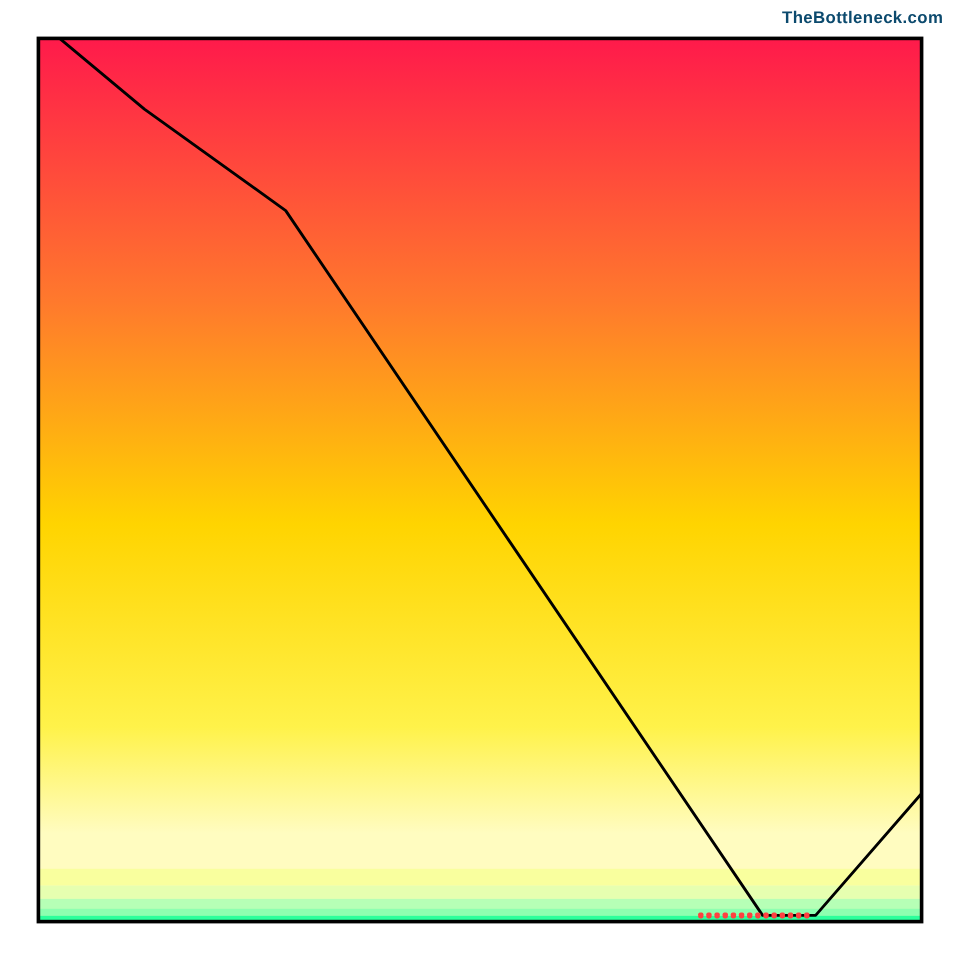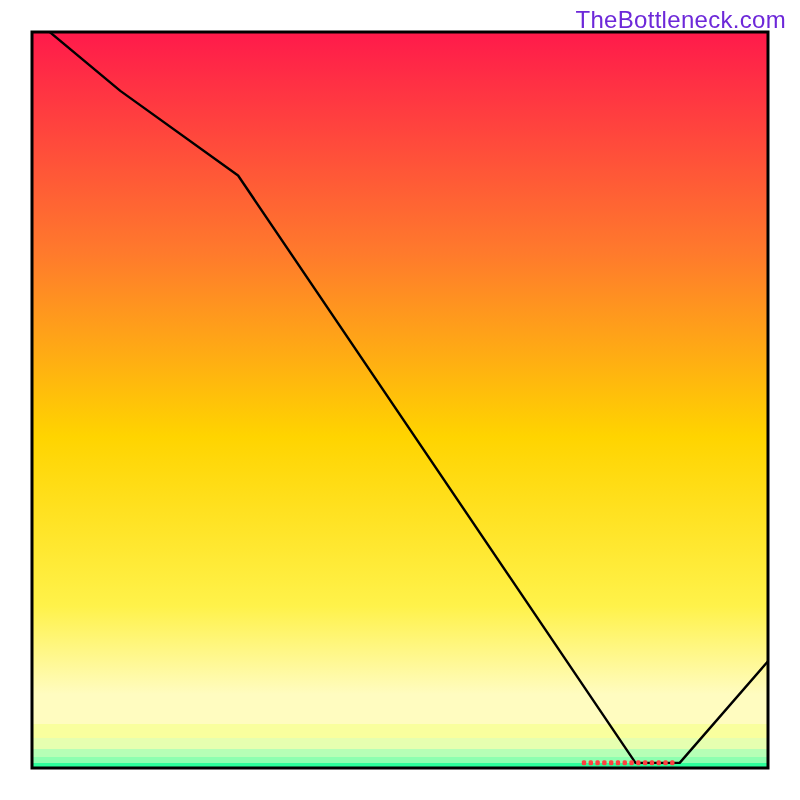--- a/index.html
+++ b/index.html
@@ -13,23 +13,23 @@
   }
   .canvas {
     position: relative;
     width: 800px;
     height: 800px;
   }
   .watermark {
     position: absolute;
     top: 6px;
     right: 14px;
-    color: #6d28d9;
-    font-size: 24px;
-    font-weight: 400;
+    color: #0c4a6e;
+    font-size: 14px;
+    font-weight: 700;
     letter-spacing: 0.3px;
   }
   svg { display: block; }
 </style>
 </head>
 <body>
 
 <div class="canvas">
   <div class="watermark">TheBottleneck.com</div>
 

